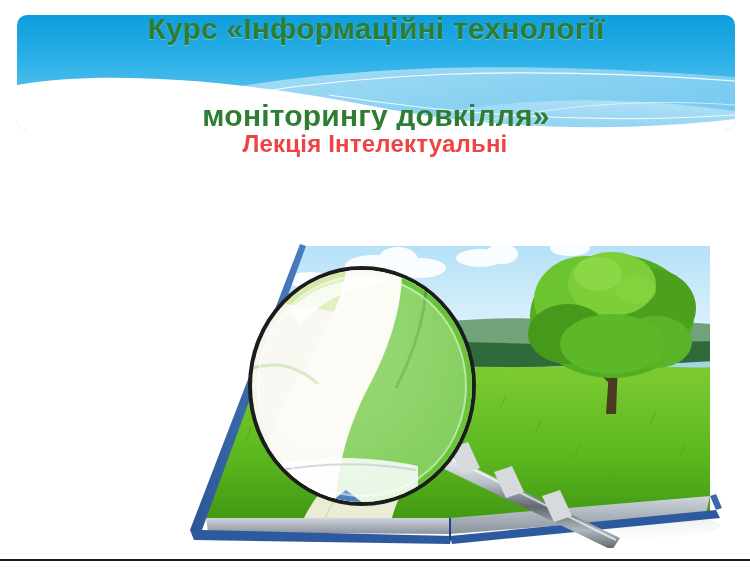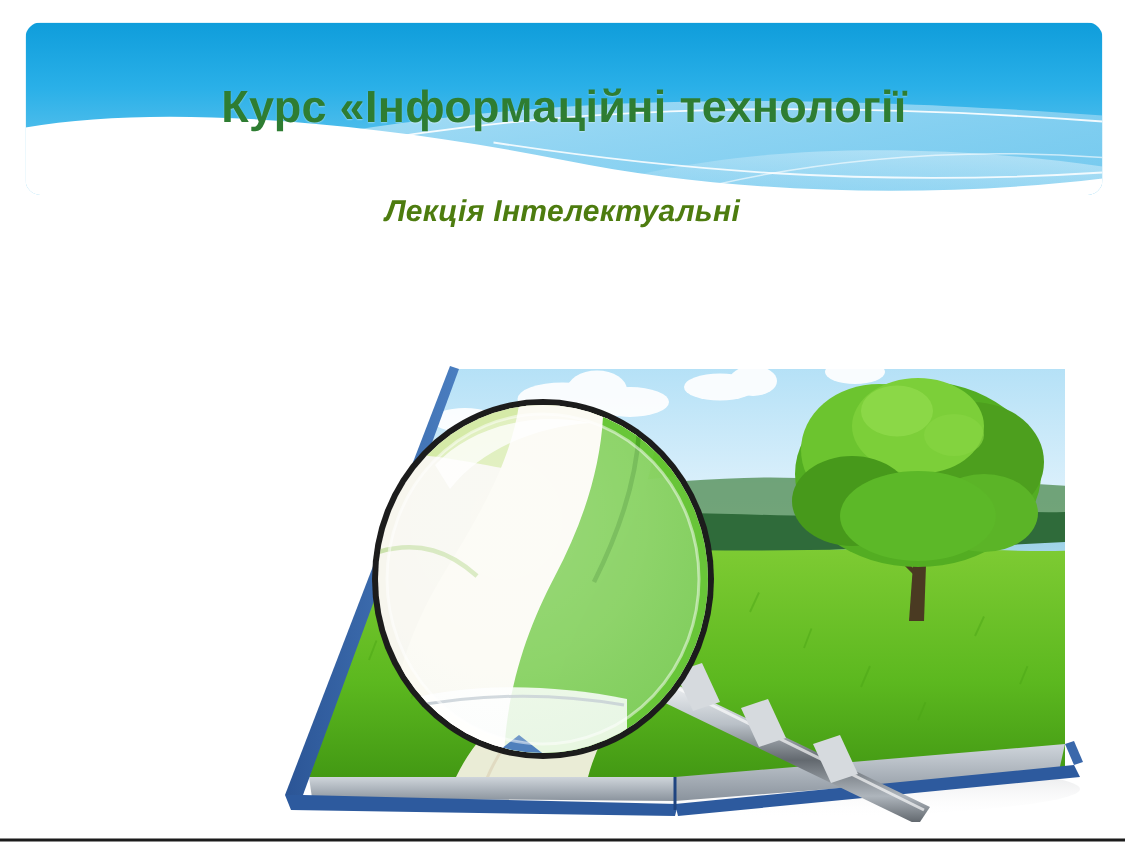--- a/index.html
+++ b/index.html
@@ -63,27 +63,26 @@
   
   .subtitle {
     position: absolute;
     left: 0;
     top: 128px;
     width: 750px;
     text-align: center;
     z-index: 4;
   }
   .subtitle .line {
-    color: #4d7c0f;
-    font-size: 20px;
+    color: #ef4444;
+    font-size: 24px;
     font-weight: bold;
     line-height: 1.32;
     letter-spacing: 0.2px;
     white-space: nowrap;
-    font-style: italic;
   }
 
   
   .illustration {
     position: absolute;
     left: 150px;
     top: 218px;
     width: 600px;
     height: 330px;
     z-index: 1;
@@ -136,20 +135,21 @@
 
       <path d="M 0,70 C 90,54 230,66 360,92 C 470,114 600,118 718,104 L 718,115 L 0,115 Z" fill="#ffffff"></path>
 
       <path d="M 200,84 C 340,58 500,50 718,66" fill="none" stroke="#ffffff" stroke-opacity="0.9" stroke-width="1.2"></path>
       <path d="M 312,80 C 430,98 560,110 718,100" fill="none" stroke="#ffffff" stroke-opacity="0.85" stroke-width="1.2"></path>
       <path d="M 432,115 C 510,94 610,82 718,90" fill="none" stroke="#ffffff" stroke-opacity="0.6" stroke-width="1"></path>
     </svg>
 
     <div class="banner-title">
       <div class="line">Курс «Інформаційні технології</div>
+      <div class="line">моніторингу довкілля»</div>
     </div>
   </div>
 
   <div class="subtitle">
     <div class="line">Лекція Інтелектуальні</div>
   </div>
 
   <div class="illustration">
     <svg viewBox="0 0 600 330">
       <defs>

